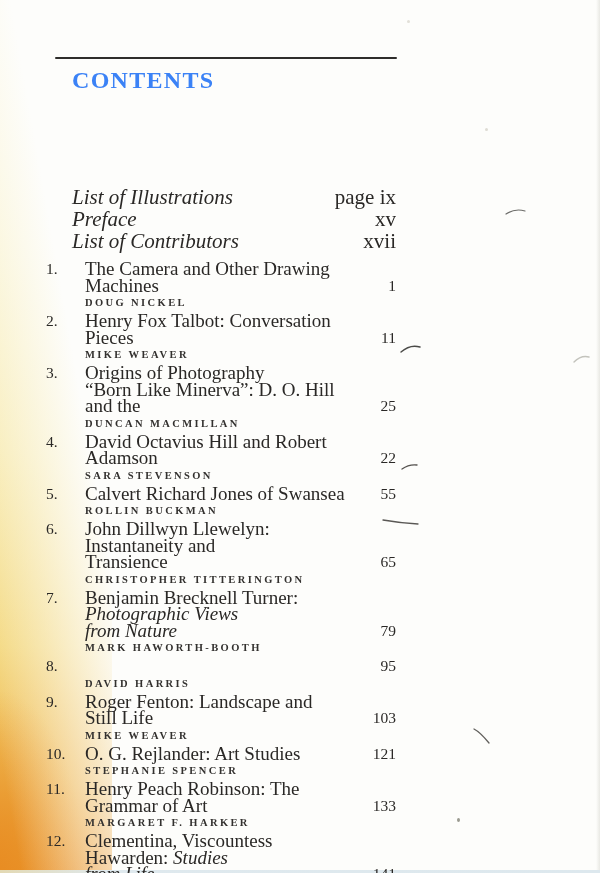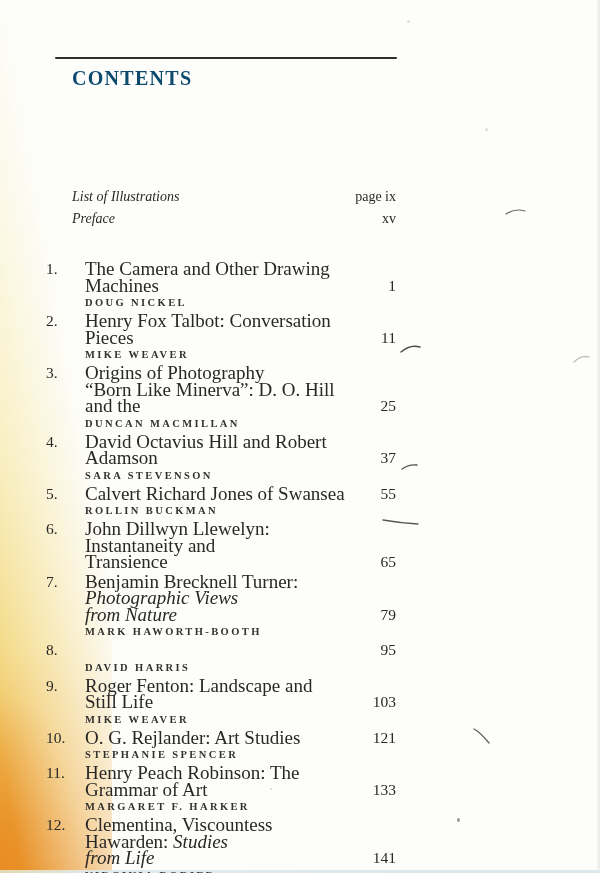--- a/index.html
+++ b/index.html
@@ -28,26 +28,26 @@
     position: absolute; top: 0; bottom: 0; right: 0; width: 4px;
     background: linear-gradient(to left, #e9e9e4, rgba(233,233,228,0));
   }
   
   .rule {
     position: absolute; left: 55px; top: 57px; width: 342px; height: 2px;
     background: #2e2d2b; border-radius: 1px;
   }
   .heading {
     position: absolute; left: 72px; top: 67px;
-    font-size: 20px; font-weight: bold; letter-spacing: 1.3px; color: #0c4a6e;
+    font-size: 24px; font-weight: bold; letter-spacing: 1.3px; color: #3b82f6;
   }
   .front-matter { position: absolute; left: 45px; top: 186px; width: 351px; }
   .fm-row {
     display: flex; justify-content: space-between; align-items: baseline;
-    line-height: 22px; font-size: 14px;
+    line-height: 22px; font-size: 21px;
   }
   .fm-label { font-style: italic; padding-left: 27px; }
   .fm-page { white-space: nowrap; }
   .fm-page .pfx { }
   .entries { position: absolute; left: 45px; top: 261px; width: 351px; }
   .entry {
     display: grid;
     grid-template-columns: 40px 1fr 50px;
     margin-bottom: 3px;
   }
@@ -87,20 +87,24 @@
 
 <div class="front-matter">
     <div class="fm-row">
       <span class="fm-label">List of Illustrations</span>
       <span class="fm-page"><span class="pfx">page</span> <span>ix</span></span>
     </div>
     <div class="fm-row">
       <span class="fm-label">Preface</span>
       <span class="fm-page"><span>xv</span></span>
     </div>
+    <div class="fm-row">
+      <span class="fm-label">List of Contributors</span>
+      <span class="fm-page"><span>xvii</span></span>
+    </div>
   </div>
 
 <div class="entries">
     <div class="entry">
       <div class="num">1.</div>
       <div class="title-lines">
         <div><span class="seg">The Camera and Other Drawing Machines</span></div>
       </div>
       <div class="page">1</div>
       <div class="author">DOUG NICKEL</div>
@@ -120,38 +124,39 @@
         <div><span class="seg">“Born Like Minerva”: D. O. Hill and the</span></div>
       </div>
       <div class="page">25</div>
       <div class="author">DUNCAN MACMILLAN</div>
     </div>
     <div class="entry">
       <div class="num">4.</div>
       <div class="title-lines">
         <div><span class="seg">David Octavius Hill and Robert Adamson</span></div>
       </div>
-      <div class="page">37</div>
+      <div class="page">22</div>
       <div class="author">SARA STEVENSON</div>
     </div>
     <div class="entry">
       <div class="num">5.</div>
       <div class="title-lines">
         <div><span class="seg">Calvert Richard Jones of Swansea</span></div>
       </div>
       <div class="page">55</div>
       <div class="author">ROLLIN BUCKMAN</div>
     </div>
     <div class="entry">
       <div class="num">6.</div>
       <div class="title-lines">
         <div><span class="seg">John Dillwyn Llewelyn: Instantaneity and</span></div>
         <div><span class="seg">Transience</span></div>
       </div>
       <div class="page">65</div>
+      <div class="author">CHRISTOPHER TITTERINGTON</div>
     </div>
     <div class="entry">
       <div class="num">7.</div>
       <div class="title-lines">
         <div><span class="seg">Benjamin Brecknell Turner: </span><span class="seg italic">Photographic Views</span></div>
         <div><span class="seg italic">from Nature</span></div>
       </div>
       <div class="page">79</div>
       <div class="author">MARK HAWORTH-BOOTH</div>
     </div>

